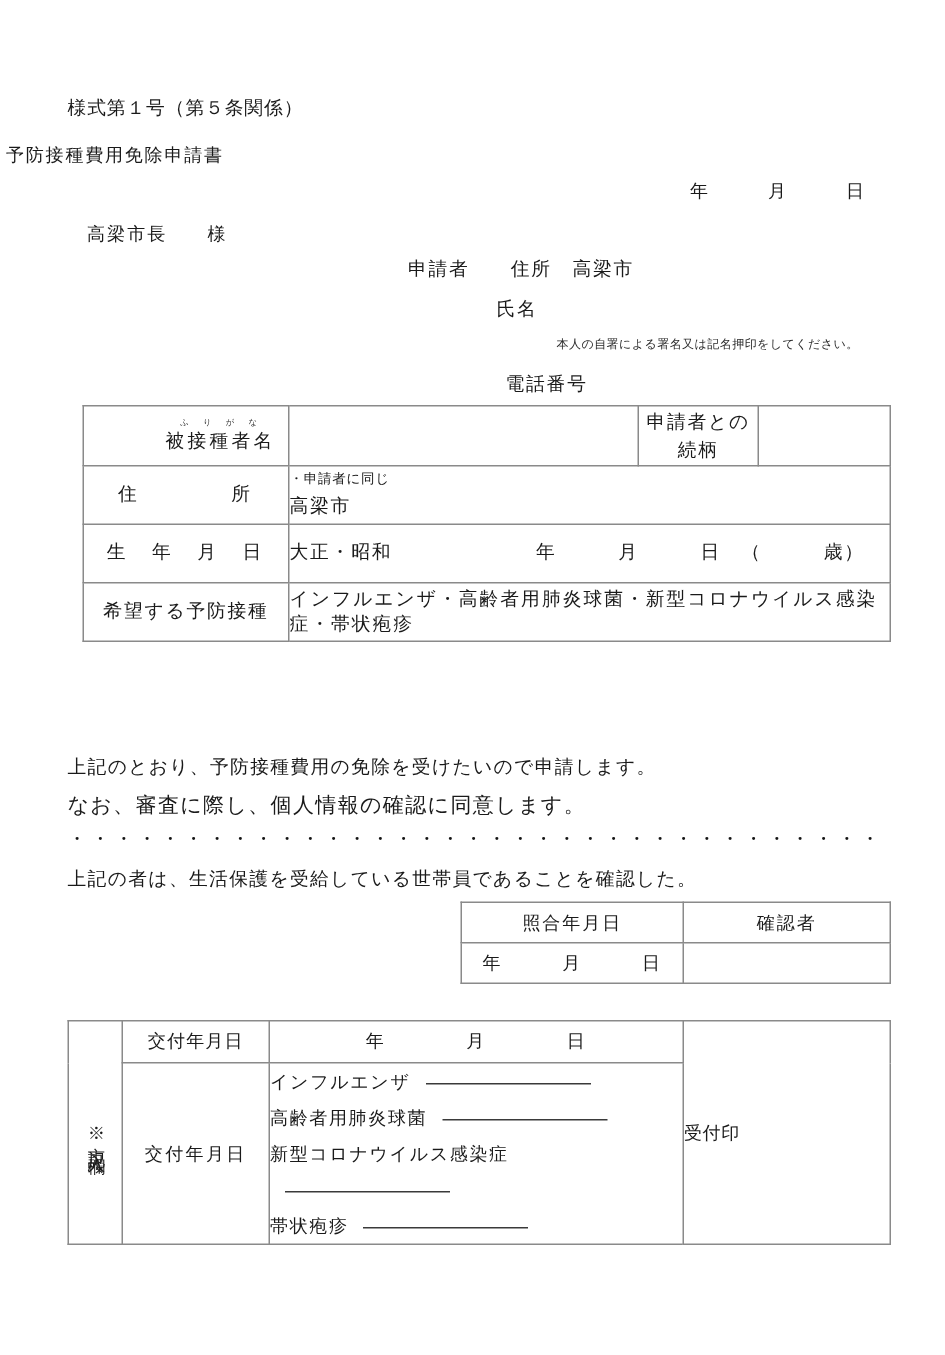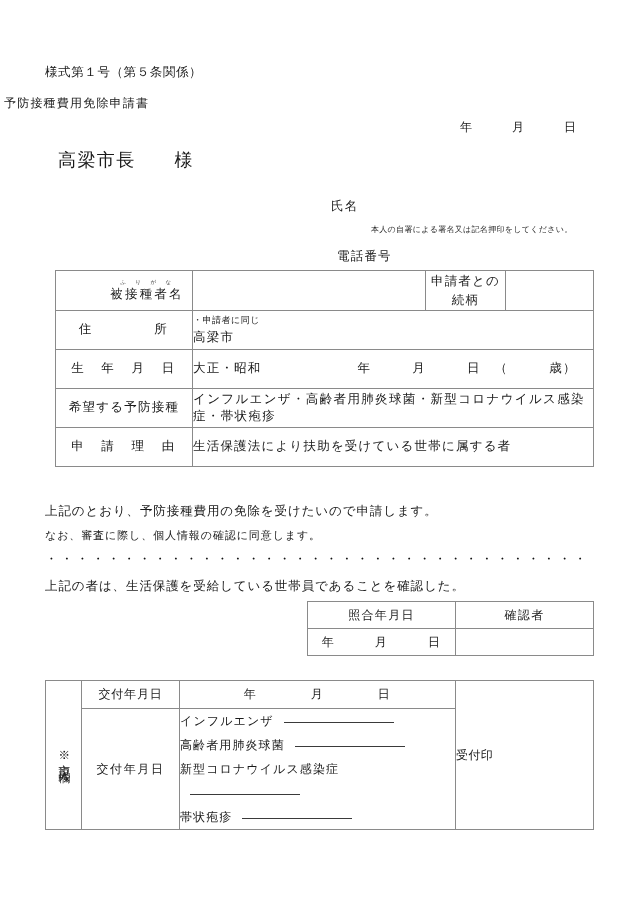--- a/index.html
+++ b/index.html
@@ -21,29 +21,29 @@
     width: 630px;
     height: 734px;
   }
 
   
   .abs { position: absolute; white-space: pre; }
   .t-form-no   { left: 45px;  top: 64px;  font-size: 12.5px; letter-spacing: .6px; }
   .t-title     { left: 4px;     top: 95px;  width: 630px; text-align: left;
                  font-size: 12px; letter-spacing: 1.2px; white-space: pre; }
   .t-date-top  { left: 460px; top: 119px; font-size: 12px; letter-spacing: 1px; }
-  .t-mayor     { left: 58px;  top: 148px; font-size: 18px; letter-spacing: 1.4px; }
+  .t-mayor     { left: 58px;  top: 148px; font-size: 12px; letter-spacing: 1.4px; }
   .t-applicant { left: 272px; top: 171px; font-size: 12.5px; letter-spacing: 1.2px; }
   .t-name      { left: 331px; top: 198px; font-size: 12.5px; letter-spacing: 1.2px; }
   .t-signnote  { left: 371px; top: 224px; font-size: 8px; letter-spacing: .3px;
                  color: #2b2b2b; }
   .t-tel       { left: 337px; top: 248px; font-size: 12.5px; letter-spacing: 1.2px; }
 
   .t-stmt1 { left: 45px; top: 503px; font-size: 12.5px; letter-spacing: .9px; }
-  .t-stmt2 { left: 45px; top: 528px; font-size: 11px; letter-spacing: .9px; }
+  .t-stmt2 { left: 45px; top: 528px; font-size: 14px; letter-spacing: .9px; }
   .t-stmt3 { left: 45px; top: 578px; font-size: 12.5px; letter-spacing: .9px; }
 
   
   .dotline {
     position: absolute;
     left: 45px; top: 553px; width: 540px; height: 12px;
     overflow: hidden;
     font-size: 12.5px;
     letter-spacing: 3.05px;
     color: #141414;
@@ -147,20 +147,21 @@
 </style>
 </head>
 <body>
 
 <div class="page">
 
   <div class="abs t-form-no">様式第１号（第５条関係）</div>
   <div class="abs t-title">予防接種費用免除申請書</div>
   <div class="abs t-date-top">年　　　月　　　日</div>
   <div class="abs t-mayor">高梁市長　　様</div>
+  <div class="abs t-applicant">申請者　　住所　高梁市</div>
   <div class="abs t-name">氏名</div>
   <div class="abs t-signnote">本人の自署による署名又は記名押印をしてください。</div>
   <div class="abs t-tel">電話番号</div>
 
   <table class="frame" id="main-table">
     <colgroup>
       <col style="width:137px">
       <col style="width:233px">
       <col style="width:80px">
       <col style="width:88px">
@@ -186,24 +187,20 @@
         </td>
       </tr>
       <tr>
         <td class="lbl-cell">生　年　月　日</td>
         <td class="dob-cell" colspan="3">大正・昭和　　　　　　　年　　　月　　　日　（　　　歳）</td>
       </tr>
       <tr>
         <td class="lbl-cell tight">希望する予防接種</td>
         <td class="vax-cell" colspan="3">インフルエンザ・高齢者用肺炎球菌・新型コロナウイルス感染症・帯状疱疹</td>
       </tr>
-      <tr>
-        <td class="lbl-cell">申　請　理　由</td>
-        <td class="val-cell" colspan="3">生活保護法により扶助を受けている世帯に属する者</td>
-      </tr>
     </tbody>
   </table>
 
   <div class="abs t-stmt1">上記のとおり、予防接種費用の免除を受けたいので申請します。</div>
   <div class="abs t-stmt2">なお、審査に際し、個人情報の確認に同意します。</div>
   <div class="dotline">・・・・・・・・・・・・・・・・・・・・・・・・・・・・・・・・・・・・・・・・・・・・・・・・・・・・・・・・・・・・・・・・・・・・・・・・・・・・・・・・・・・・・・・・・・・・・・・・・</div>
   <div class="abs t-stmt3">上記の者は、生活保護を受給している世帯員であることを確認した。</div>
 
   <table class="frame" id="confirm-table">
     <colgroup>

